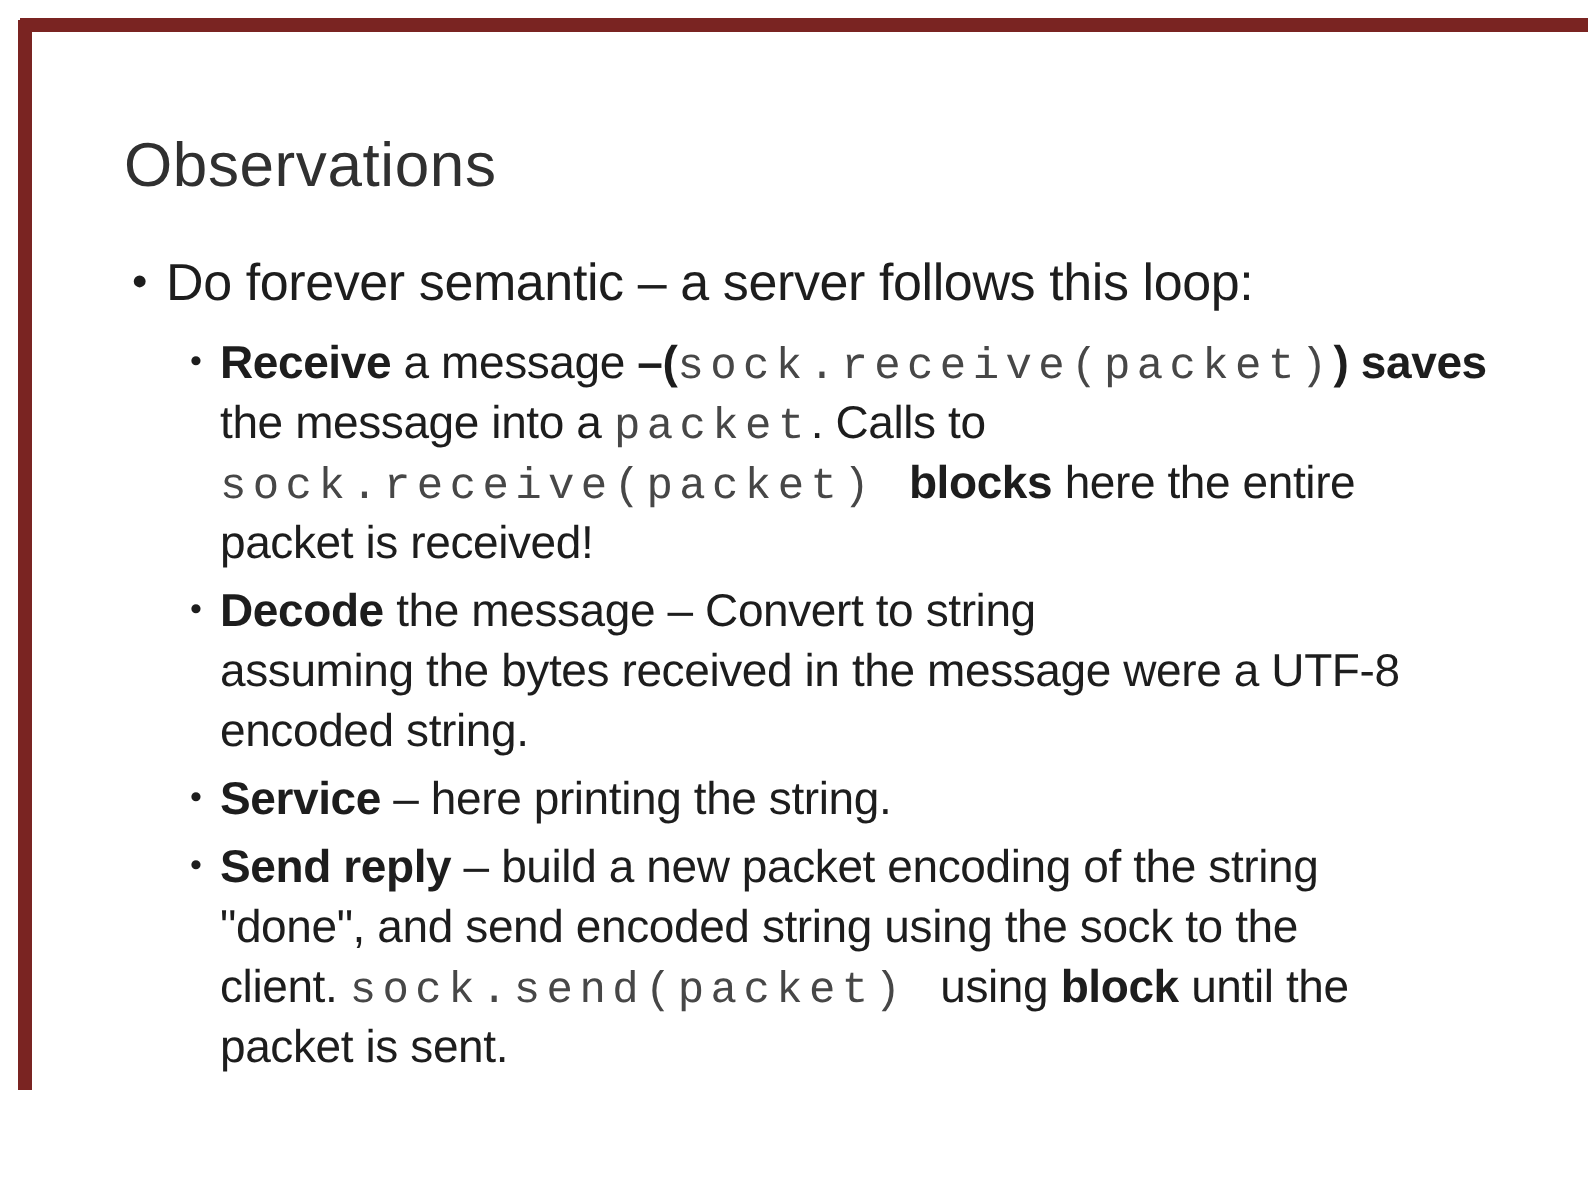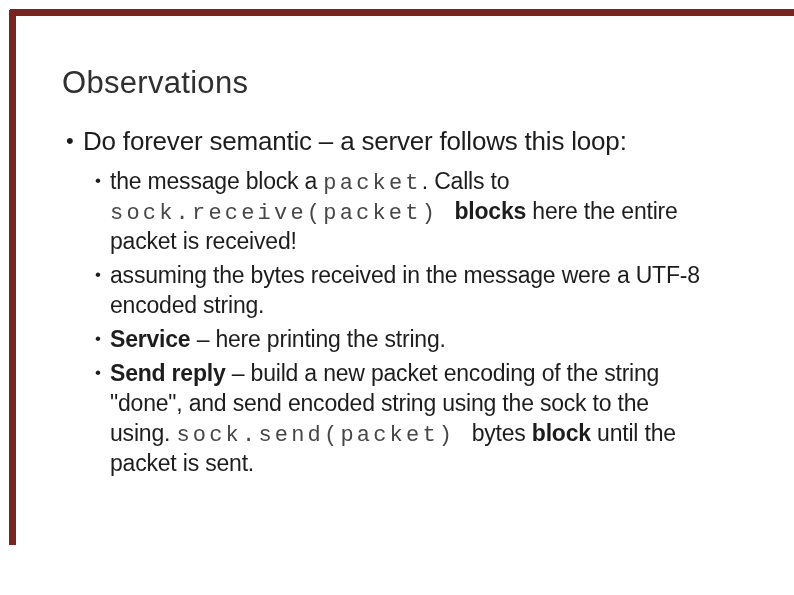--- a/index.html
+++ b/index.html
@@ -37,47 +37,49 @@
     <div class="main-bullet">
       <span class="dot">•</span>
       <span class="main-line">Do forever semantic – a server follows this loop:</span>
     </div>
 
     <div class="subs">
 
       <div class="sub">
         <span class="dot">•</span>
         <div>
-          <div class="ln"><span>the message block a </span><span class="m">packet</span><span>. Calls to</span></div>
+          <div class="ln"><span class="b">Receive</span><span> a message </span><span class="b">–(</span><span class="m">sock.receive(packet)</span><span class="b">) saves</span></div>
+          <div class="ln"><span>the message into a </span><span class="m">packet</span><span>. Calls to</span></div>
           <div class="ln"><span class="m">sock.receive(packet) </span><span class="b">blocks</span><span> here the entire</span></div>
           <div class="ln"><span>packet is received!</span></div>
         </div>
       </div>
 
       <div class="sub">
         <span class="dot">•</span>
         <div>
+          <div class="ln"><span class="b">Decode</span><span> the message – Convert to string</span></div>
           <div class="ln"><span>assuming the bytes received in the message were a UTF-8</span></div>
           <div class="ln"><span>encoded string.</span></div>
         </div>
       </div>
 
       <div class="sub">
         <span class="dot">•</span>
         <div>
           <div class="ln"><span class="b">Service</span><span> – here printing the string.</span></div>
         </div>
       </div>
 
       <div class="sub">
         <span class="dot">•</span>
         <div>
           <div class="ln"><span class="b">Send reply</span><span> – build a new packet encoding of the string</span></div>
           <div class="ln"><span>"done", and send encoded string using the sock to the</span></div>
-          <div class="ln"><span>using. </span><span class="m">sock.send(packet) </span><span>bytes </span><span class="b">block</span><span> until the</span></div>
+          <div class="ln"><span>client. </span><span class="m">sock.send(packet) </span><span>using </span><span class="b">block</span><span> until the</span></div>
           <div class="ln"><span>packet is sent.</span></div>
         </div>
       </div>
 
     </div>
   </div>
 
   <div class="page-num">21</div>
 </div>
 

